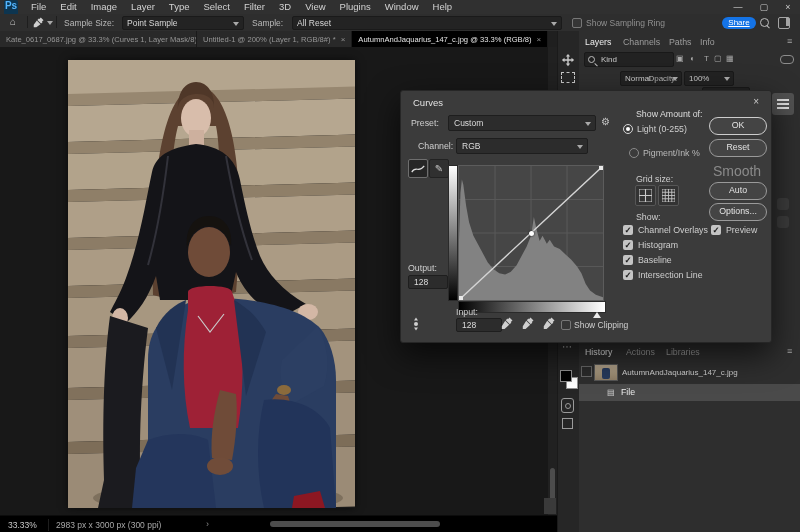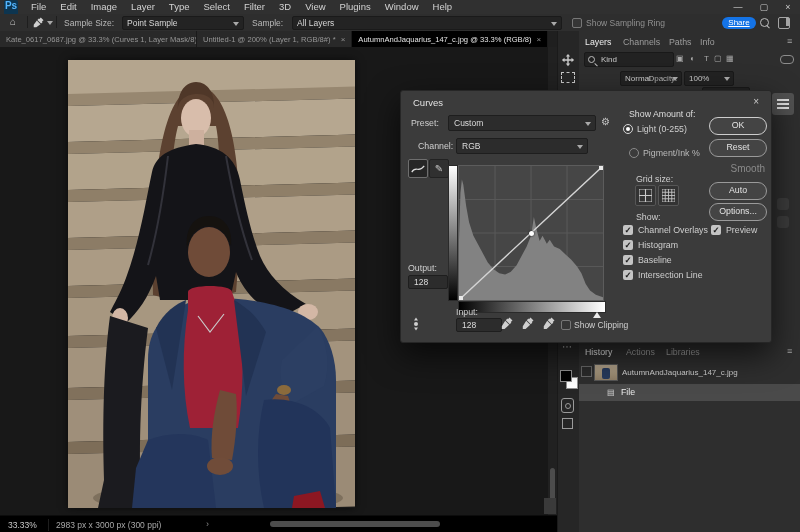--- a/index.html
+++ b/index.html
@@ -66,21 +66,21 @@
   .dialog{left:400px;top:90px;width:370px;height:251px;background:#3b3b3b;border:1px solid #262626;border-radius:3px;
     box-shadow:0 12px 32px rgba(0,0,0,.65);z-index:50;}
   .dlg-title{position:absolute;left:12px;top:6px;font-size:9.5px;color:#e2e2e2;}
   .dlg-close{position:absolute;right:12px;top:5px;font-size:10px;color:#c9c9c9;}
   .dlabel{position:absolute;font-size:8.8px;color:#cfcfcf;}
   .dbox{position:absolute;height:14px;background:#2c2c2c;border:1px solid #1e1e1e;border-radius:2px;
     font-size:8.5px;color:#dcdcdc;line-height:14px;padding:0 5px;}
   .pillbtn{position:absolute;left:308px;width:56px;height:16px;border:1px solid #9a9a9a;border-radius:9px;
     background:#444;font-size:8.8px;color:#e3e3e3;line-height:15px;text-align:center;}
   .pillbtn.primary{border-color:#cdcdcd;}
-  .disbtn{position:absolute;left:308px;width:56px;font-size:10px;color:#8a8a8a;text-align:right;}
+  .disbtn{position:absolute;left:308px;width:56px;font-size:14px;color:#8a8a8a;text-align:center;}
   .chk{position:absolute;width:10px;height:10px;background:#c4c4c4;border-radius:2px;color:#1c1c1c;
     font-size:8.5px;line-height:10px;text-align:center;font-weight:bold;}
   .chk.empty{background:#363636;border:1px solid #777;width:8px;height:8px;}
   .radio{position:absolute;width:8px;height:8px;border:1.4px solid #d6d6d6;border-radius:50%;background:#3b3b3b;}
   .radio.sel::after{content:"";position:absolute;left:2px;top:2px;width:4px;height:4px;border-radius:50%;background:#fff;}
   .radio.dim{border-color:#8a8a8a;}
   .toolbtn{position:absolute;width:18px;height:17px;background:#303030;border:1px solid #222;border-radius:2px;
     display:flex;align-items:center;justify-content:center;}
   .toolbtn.sel{background:#262626;border-color:#6e6e6e;}
   .gridbtn{position:absolute;width:19px;height:19px;background:#333;border:1px solid #565656;border-radius:2px;
@@ -129,21 +129,21 @@
     </svg>
     <span class="chev" style="left:47px;top:7px"></span>
     <span class="vsep" style="left:56px"></span>
     <span class="opt-label" style="left:64px">Sample Size:</span>
     <div class="opt-box" style="left:122px;width:112px">
       <span>Point Sample</span>
       <span class="chev" style="right:4px;top:5px"></span>
     </div>
     <span class="opt-label" style="left:252px">Sample:</span>
     <div class="opt-box" style="left:292px;width:260px">
-      <span>All Layers</span>
+      <span>All Reset</span>
       <span class="chev" style="right:4px;top:5px"></span>
     </div>
     <span class="chk empty" style="left:572px;top:4px"></span>
     <span class="opt-label" style="left:586px;color:#8f8f8f">Show Sampling Ring</span>
   </div>
   <div class="share">Share</div>
   <span class="mag" style="left:760px;top:18px"></span>
   <span class="wspace"></span>
 
   <div class="abs tabbar">
@@ -368,21 +368,21 @@
     </svg>
     <svg class="abs dropper" style="left:121px;top:226px" viewBox="0 0 12 13">
       <path d="M8.5,0.5 L11.5,3.5 L9.8,5 L10.4,5.6 L8.8,7.2 L4.8,3.2 L6.4,1.6 L7,2.2 Z M4.2,3.8 L8.2,7.8 L3.6,12 L0.8,12 L0.8,9.2 Z" fill="#cfcfcf"></path>
     </svg>
     <svg class="abs dropper" style="left:142px;top:226px" viewBox="0 0 12 13">
       <path d="M8.5,0.5 L11.5,3.5 L9.8,5 L10.4,5.6 L8.8,7.2 L4.8,3.2 L6.4,1.6 L7,2.2 Z M4.2,3.8 L8.2,7.8 L3.6,12 L0.8,12 L0.8,9.2 Z" fill="#cfcfcf"></path>
     </svg>
     <span class="chk empty" style="left:160px;top:229px"></span>
     <span class="dlabel" style="left:173px;top:229px;font-size:8.5px">Show Clipping</span>
 
-    <span class="dlabel" style="left:228px;top:18px;color:#dedede">Show Amount of:</span>
+    <span class="dlabel" style="left:235px;top:18px;color:#dedede">Show Amount of:</span>
     <span class="radio sel" style="left:222px;top:33px"></span>
     <span class="dlabel" style="left:236px;top:33px">Light  (0-255)</span>
     <span class="radio dim" style="left:228px;top:57px"></span>
     <span class="dlabel" style="left:242px;top:57px;color:#b9b9b9">Pigment/Ink %</span>
 
     <span class="dlabel" style="left:235px;top:83px">Grid size:</span>
     <div class="gridbtn" style="left:234px;top:94px">
       <svg width="13" height="13" viewBox="0 0 12 12">
           <path d="M6,0 V12 M0,6 H12 M0,0 H12 V12 H0 Z" stroke="#c9c9c9" stroke-width="1" fill="none"></path>
         </svg>

